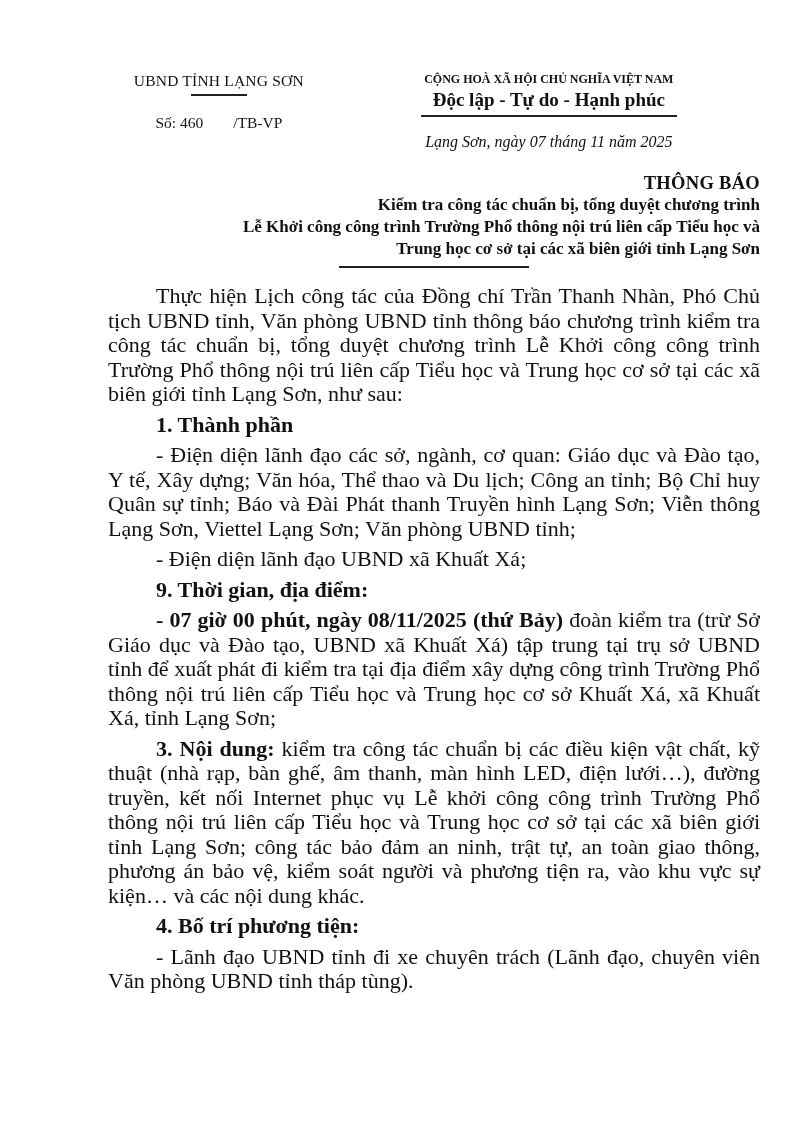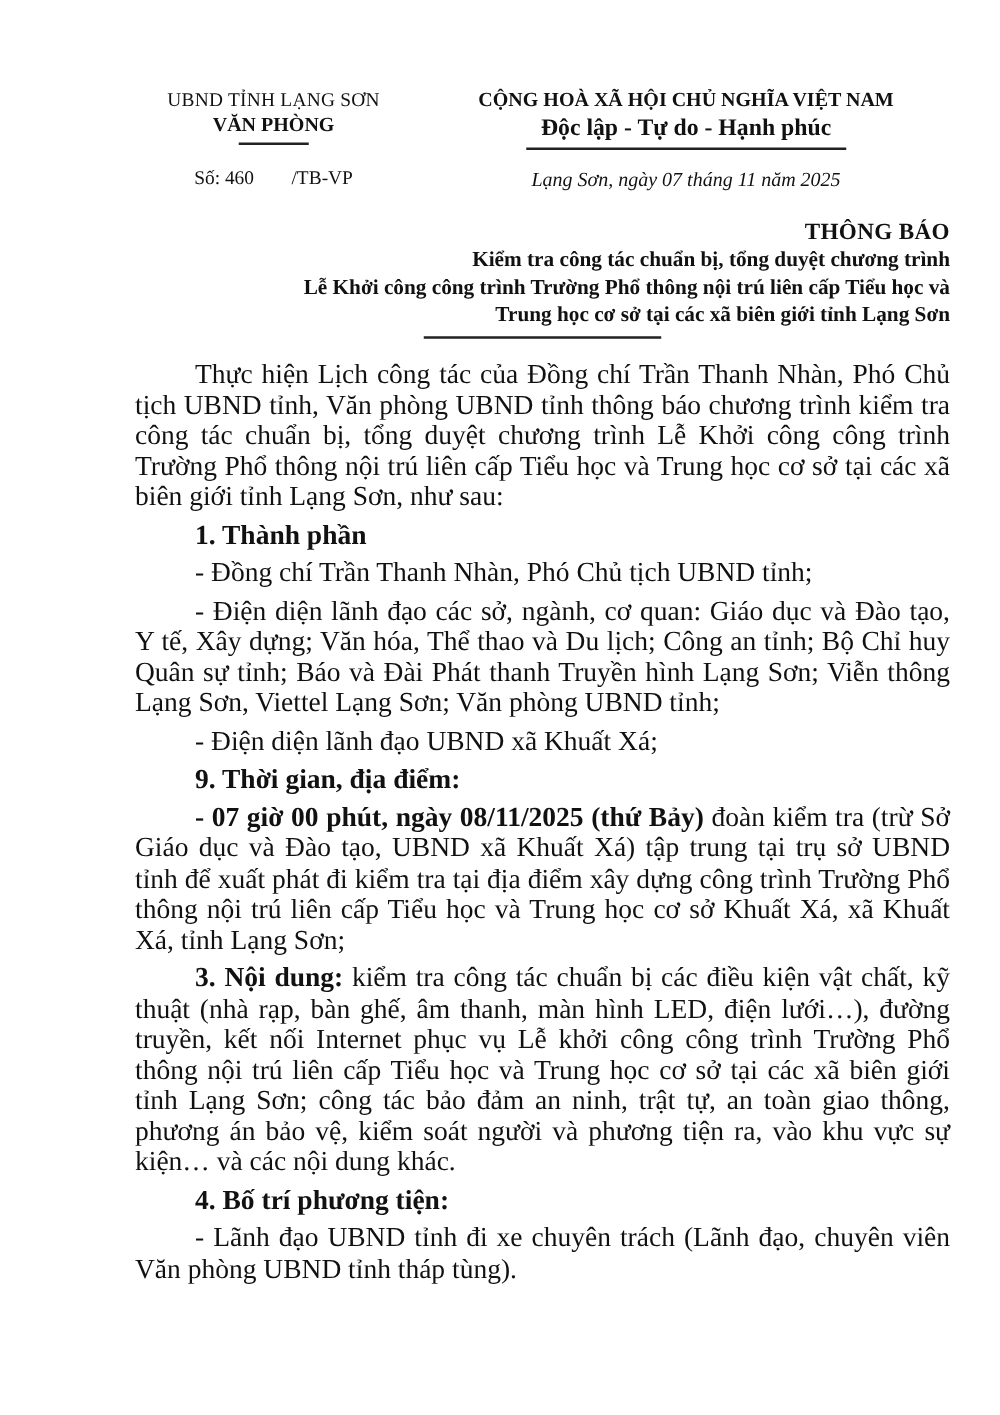--- a/index.html
+++ b/index.html
@@ -44,21 +44,21 @@
     font-weight: bold;
     margin-top: 2px;
   }
   .rule-short {
     width: 56px;
     height: 0;
     border-bottom: 2px solid #222;
     margin: 4px auto 0 auto;
   }
   .nat-line1 {
-    font-size: 16px;
+    font-size: 12px;
     font-weight: bold;
     white-space: nowrap;
   }
   .nat-line2 {
     font-size: 19px;
     font-weight: bold;
     margin-top: 2px;
   }
   .rule-mid {
     width: 256px;
@@ -119,21 +119,20 @@
   .b { font-weight: bold; }
 </style>
 </head>
 <body>
 
 <div class="page">
 
   <div class="hdr">
     <div class="hdr-left">
       <div class="org-line1">UBND TỈNH LẠNG SƠN</div>
-      <div class="org-line2">VĂN PHÒNG</div>
       <div class="rule-short"></div>
       <div class="doc-number">
         <span>Số: 460</span><span class="suffix">/TB-VP</span>
       </div>
     </div>
     <div class="hdr-right">
       <div class="nat-line1">CỘNG HOÀ XÃ HỘI CHỦ NGHĨA VIỆT NAM</div>
       <div class="nat-line2">Độc lập - Tự do - Hạnh phúc</div>
       <div class="rule-mid"></div>
       <div class="place-date">Lạng Sơn, ngày 07 tháng 11 năm 2025</div>
@@ -145,21 +144,20 @@
     <div class="title-line">Kiểm tra công tác chuẩn bị, tổng duyệt chương trình</div>
     <div class="title-line">Lễ Khởi công công trình Trường Phổ thông nội trú liên cấp Tiểu học và</div>
     <div class="title-line">Trung học cơ sở tại các xã biên giới tỉnh Lạng Sơn</div>
     <div class="rule-title"></div>
   </div>
 
   <div class="body-text">
     <p class="para">Thực hiện Lịch công tác của Đồng chí Trần Thanh Nhàn, Phó Chủ tịch UBND tỉnh, Văn phòng UBND tỉnh thông báo chương trình kiểm tra công tác chuẩn bị, tổng duyệt chương trình Lễ Khởi công công trình Trường Phổ thông nội trú liên cấp Tiểu học và Trung học cơ sở tại các xã biên giới tỉnh Lạng Sơn, như sau:</p>
 
     <p class="para heading">1. Thành phần</p>
-    <p class="para">- Đồng chí Trần Thanh Nhàn, Phó Chủ tịch UBND tỉnh;</p>
     <p class="para">- Điện diện lãnh đạo các sở, ngành, cơ quan: Giáo dục và Đào tạo, Y tế, Xây dựng; Văn hóa, Thể thao và Du lịch; Công an tỉnh; Bộ Chỉ huy Quân sự tỉnh; Báo và Đài Phát thanh Truyền hình Lạng Sơn; Viễn thông Lạng Sơn, Viettel Lạng Sơn; Văn phòng UBND tỉnh;</p>
     <p class="para">- Điện diện lãnh đạo UBND xã Khuất Xá;</p>
 
     <p class="para heading">9. Thời gian, địa điểm:</p>
     <p class="para"><span class="b">- 07 giờ 00 phút, ngày 08/11/2025 (thứ Bảy)</span><span> đoàn kiểm tra (trừ Sở Giáo dục và Đào tạo, UBND xã Khuất Xá) tập trung tại trụ sở UBND tỉnh để xuất phát đi kiểm tra tại địa điểm xây dựng công trình Trường Phổ thông nội trú liên cấp Tiểu học và Trung học cơ sở Khuất Xá, xã Khuất Xá, tỉnh Lạng Sơn;</span></p>
 
     <p class="para"><span class="b">3. Nội dung:</span><span> kiểm tra công tác chuẩn bị các điều kiện vật chất, kỹ thuật (nhà rạp, bàn ghế, âm thanh, màn hình LED, điện lưới…), đường truyền, kết nối Internet phục vụ Lễ khởi công công trình Trường Phổ thông nội trú liên cấp Tiểu học và Trung học cơ sở tại các xã biên giới tỉnh Lạng Sơn; công tác bảo đảm an ninh, trật tự, an toàn giao thông, phương án bảo vệ, kiểm soát người và phương tiện ra, vào khu vực sự kiện… và các nội dung khác.</span></p>
 
     <p class="para heading">4. Bố trí phương tiện:</p>
     <p class="para">- Lãnh đạo UBND tỉnh đi xe chuyên trách (Lãnh đạo, chuyên viên Văn phòng UBND tỉnh tháp tùng).</p>

